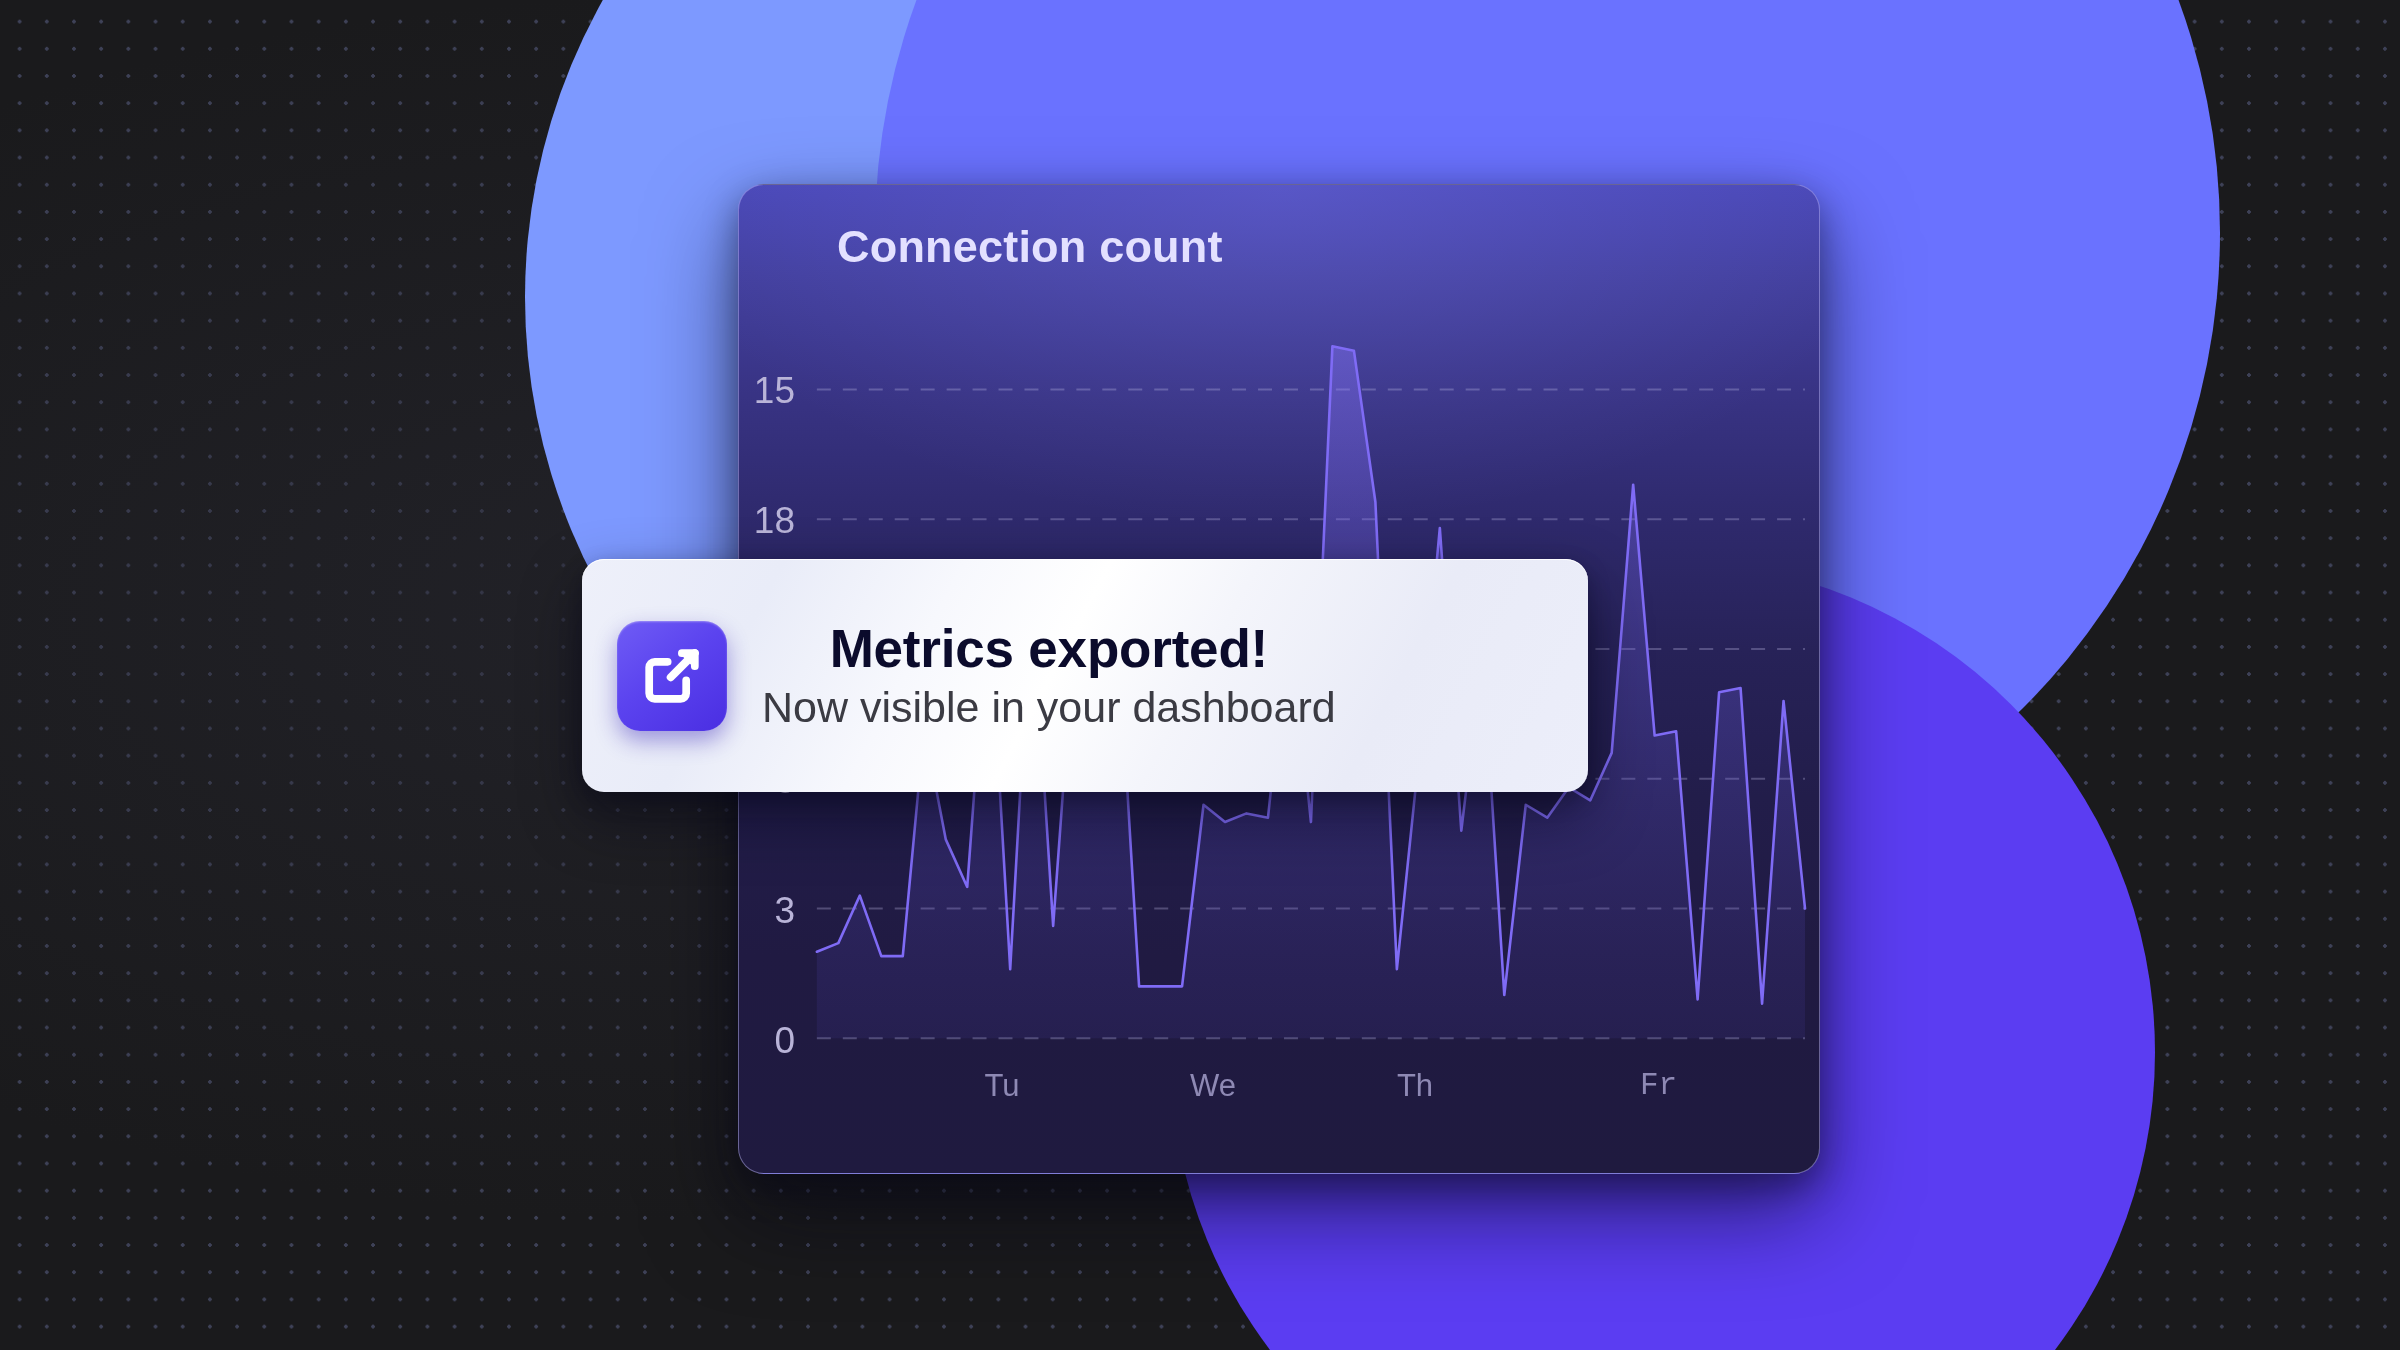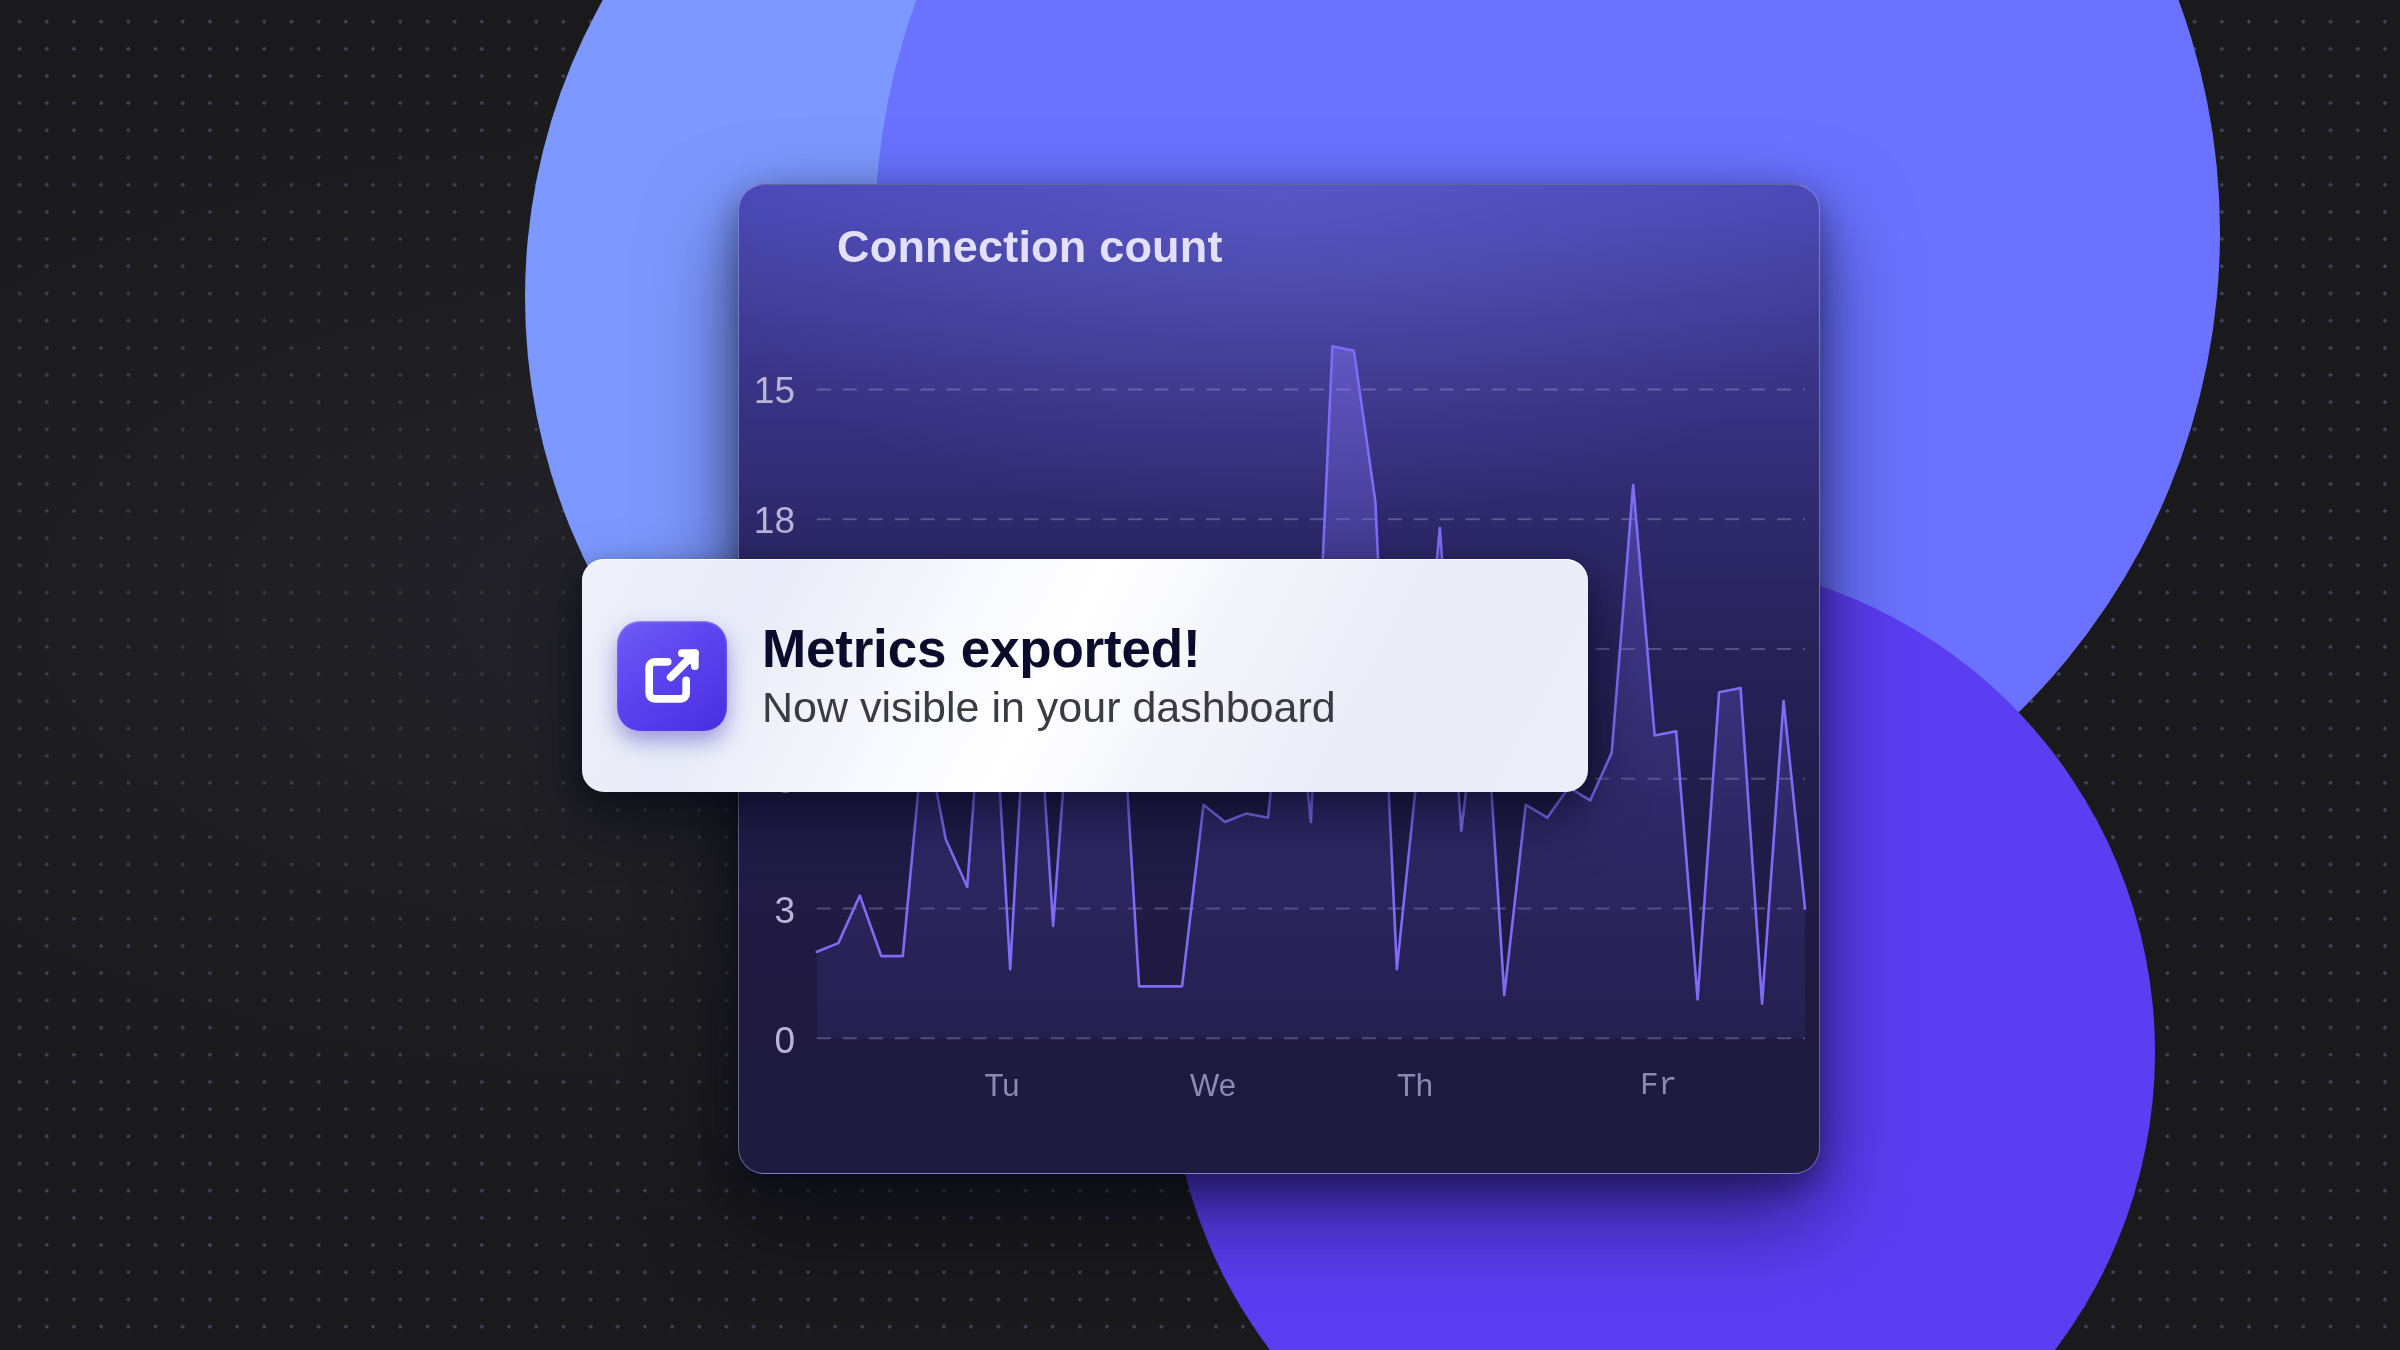--- a/index.html
+++ b/index.html
@@ -160,20 +160,21 @@
     display:flex; flex-direction:column;
     justify-content:center;
     gap:5px;
   }
   .toast-title {
     font-size:53px;
     font-weight:700;
     letter-spacing:-0.2px;
     color:#0b0b2c;
     line-height:1.08;
+    text-align:center;
   }
   .toast-sub {
     font-size:43px;
     font-weight:400;
     color:#3b3b43;
     line-height:1.12;
   }
 </style>
 </head>
 <body>

